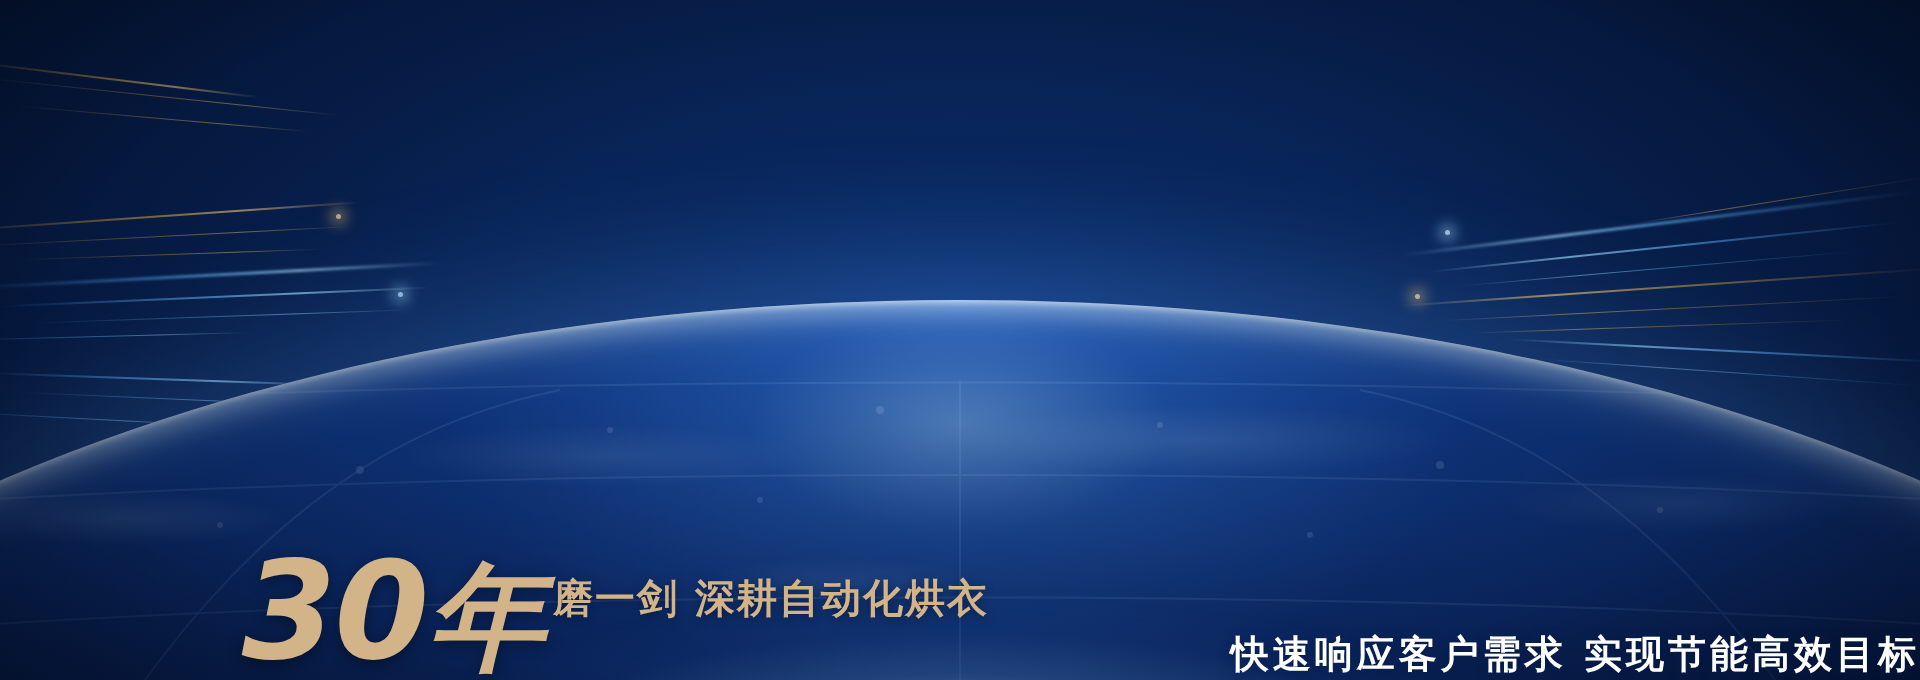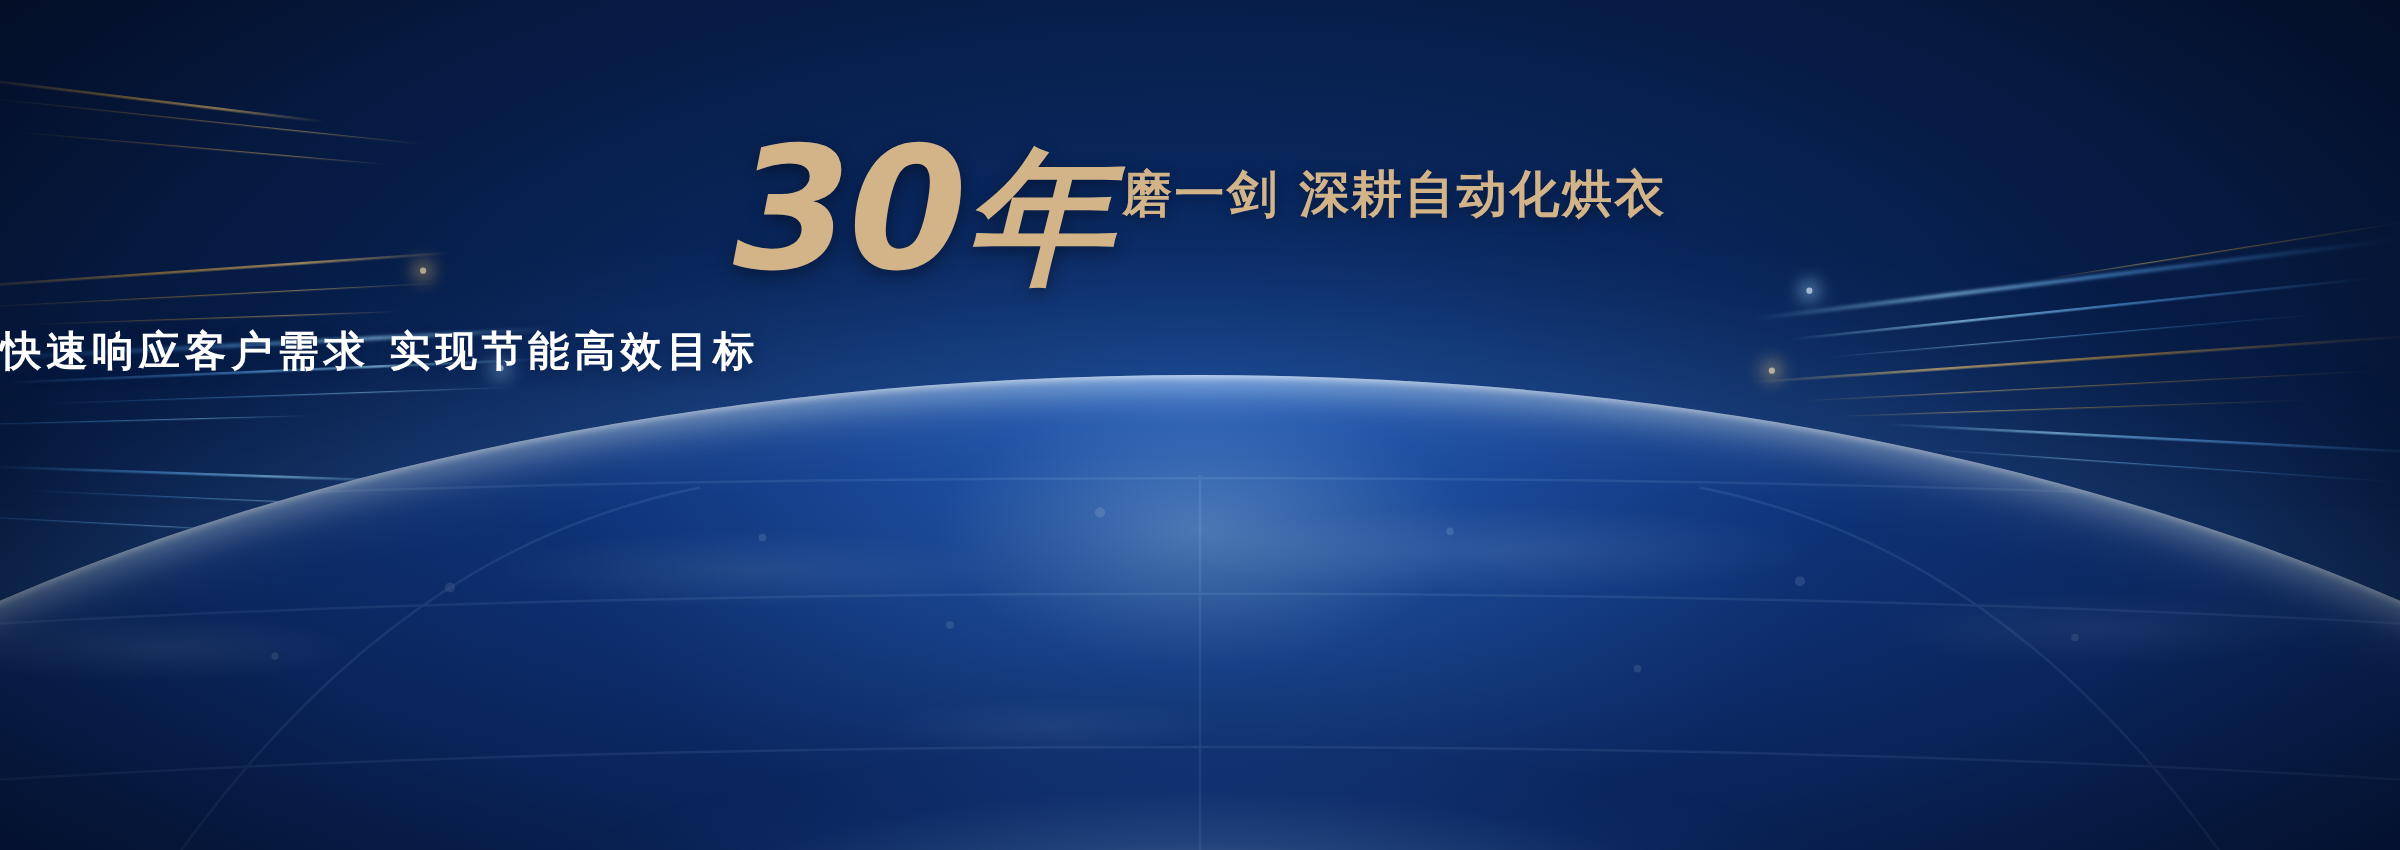--- a/index.html
+++ b/index.html
@@ -95,22 +95,22 @@
     background:#cfe8ff;
     box-shadow:0 0 14px 5px rgba(150,210,255,0.85);
   }
   .glow-dot.gold{ background:#f2dcae; box-shadow:0 0 14px 5px rgba(230,190,120,0.8); }
 
   
   .content{
     position:absolute;
     inset:0;
     display:flex;
-    flex-direction:column;
-    align-items:flex-start;
+    flex-direction:row;
+    align-items:flex-end;
     padding-top:112px;
   }
   .headline-row{
     display:flex;
     align-items:flex-start;
     justify-content:center;
     width:100%;
   }
   .thirty{
     font-family:"DejaVu Sans", sans-serif;
@@ -144,21 +144,21 @@
     font-size:40px;
     letter-spacing:2px;
     color:#d3b489;
     white-space:nowrap;
     text-shadow:0 3px 10px rgba(0,0,0,0.35);
   }
   .white-line{
     margin-top:22px;
     font-family:"DejaVu Sans", sans-serif;
     font-weight:700;
-    font-size:33px;
+    font-size:38px;
     letter-spacing:4px;
     color:#ffffff;
     white-space:nowrap;
     text-shadow:0 3px 12px rgba(5,25,70,0.75);
   }
   .subtitle{
     margin-top:26px;
     font-family:"Liberation Sans", sans-serif;
     font-weight:400;
     font-size:23px;

